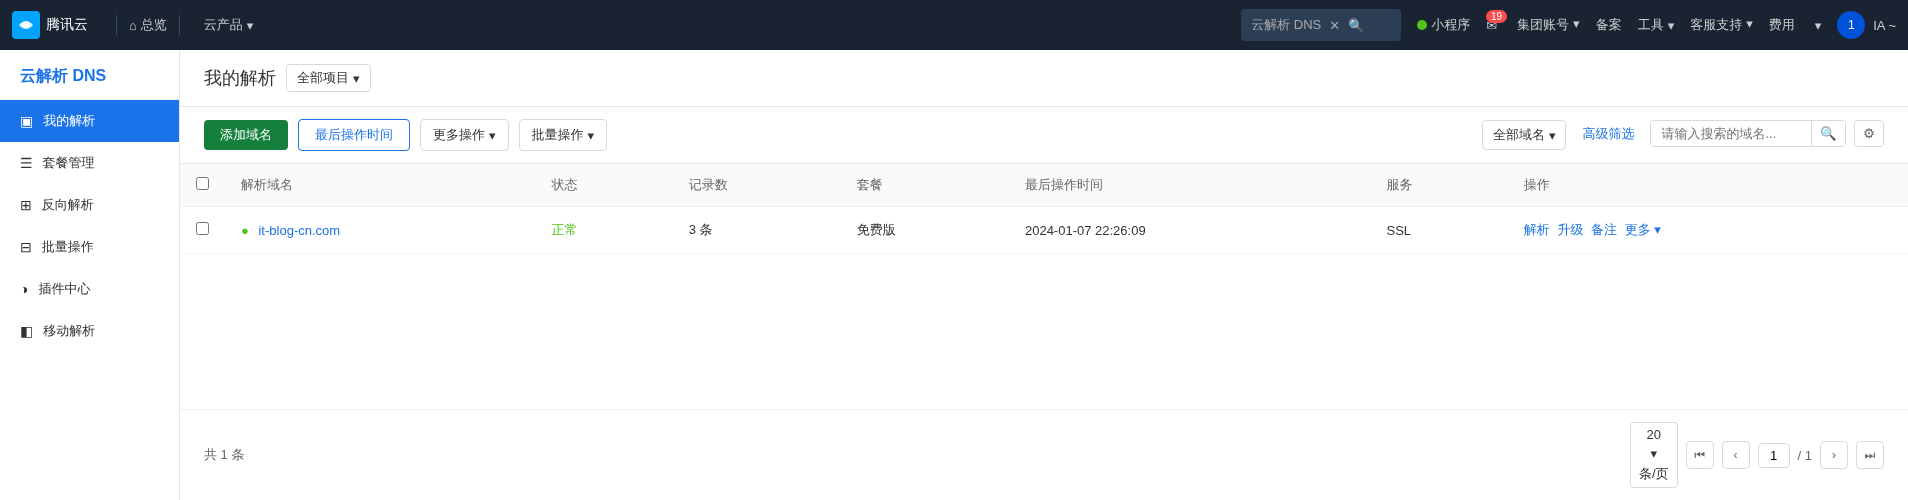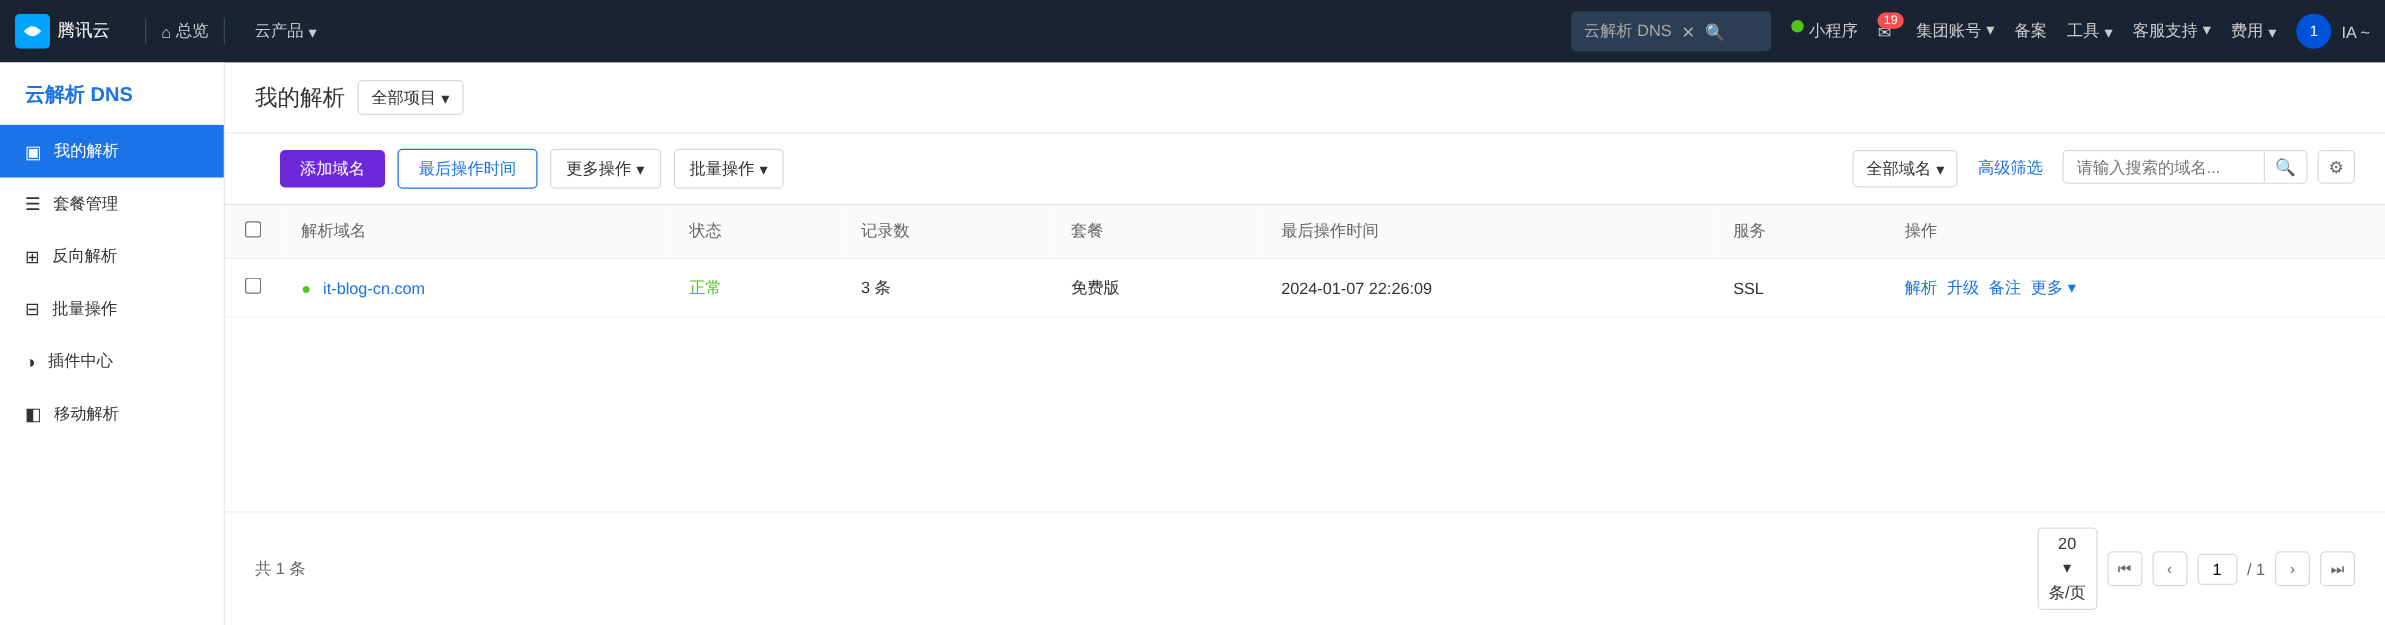--- a/index.html
+++ b/index.html
@@ -15,29 +15,29 @@
     .top-nav-divider { width: 1px; height: 20px; background: #3a4a5c; margin: 0 12px; }
     .top-nav-home { display: flex; align-items: center; gap: 4px; color: #ccc; font-size: 13px; cursor: pointer; }
     .top-nav-cloud { display: flex; align-items: center; gap: 4px; color: #ccc; font-size: 13px; cursor: pointer; margin-left: 12px; }
     .search-box {
       display: flex; align-items: center; background: #2c3e54; border-radius: 4px;
       padding: 4px 10px; gap: 8px; min-width: 160px; margin-left: auto; height: 32px;
     }
     .search-box span { color: #aaa; font-size: 13px; }
     .search-close { color: #888; cursor: pointer; font-size: 14px; }
     .search-icon-btn { color: #aaa; cursor: pointer; }
-    .top-nav-mini-app { display: flex; gap: 4px; color: #ccc; font-size: 13px; margin-left: 16px; cursor: pointer; }
+    .top-nav-mini-app { display: flex; align-items: center; gap: 4px; color: #ccc; font-size: 13px; margin-left: 16px; cursor: pointer; }
     .green-dot { width: 10px; height: 10px; background: #52c41a; border-radius: 50%; display: inline-block; }
     .top-nav-msg { display: flex; align-items: center; gap: 4px; color: #ccc; font-size: 13px; margin-left: 16px; cursor: pointer; position: relative; }
     .badge { position: absolute; top: -8px; right: -10px; background: #ff4d4f; color: #fff; border-radius: 10px; padding: 1px 5px; font-size: 10px; }
     .top-nav-group { display: flex; align-items: flex-start; gap: 4px; color: #ccc; font-size: 13px; margin-left: 20px; cursor: pointer; }
     .top-nav-beian { color: #ccc; font-size: 13px; margin-left: 16px; cursor: pointer; }
     .top-nav-tools { display: flex; align-items: center; gap: 4px; color: #ccc; font-size: 13px; margin-left: 16px; cursor: pointer; }
     .top-nav-support { display: flex; gap: 4px; color: #ccc; font-size: 13px; margin-left: 16px; cursor: pointer; }
-    .top-nav-cost { display: flex; align-items: center; gap: 4px; color: #ccc; font-size: 13px; margin-left: 16px; cursor: pointer; }
+    .top-nav-cost { display: flex; align-items: center; gap: 20px; color: #ccc; font-size: 13px; margin-left: 16px; cursor: pointer; }
     .top-nav-user { width: 28px; height: 28px; background: #0052d9; border-radius: 50%; display: flex; align-items: center; justify-content: center; color: #fff; font-size: 12px; margin-left: 16px; cursor: pointer; }
     .ia-text { color: #ccc; font-size: 13px; margin-left: 8px; cursor: pointer; }
 
     
     .layout { display: flex; height: calc(100vh - 50px); min-height: 450px; }
 
     
     .sidebar { width: 180px; background: #fff; border-right: 1px solid #e8e8e8; flex-shrink: 0; padding-top: 0; }
     .sidebar-title { padding: 16px 20px 12px; font-size: 16px; font-weight: bold; color: #1a73e8; border-bottom: 1px solid #f0f0f0; }
     .sidebar-item {
@@ -56,21 +56,21 @@
     .main-header-left { display: flex; align-items: center; gap: 10px; }
     .main-title { font-size: 18px; font-weight: 500; color: #333; }
     .project-selector { display: flex; align-items: center; gap: 4px; border: 1px solid #d9d9d9; border-radius: 4px; padding: 4px 10px; cursor: pointer; font-size: 13px; color: #333; }
     .main-header-right { display: flex; align-items: center; gap: 12px; }
     .btn-outline { background: #fff; color: #333; border: 1px solid #d9d9d9; border-radius: 4px; padding: 7px 16px; font-size: 13px; cursor: pointer; }
     .btn-help { background: #fff; color: #333; border: 1px solid #d9d9d9; border-radius: 4px; padding: 7px 12px; font-size: 13px; cursor: pointer; display: flex; align-items: center; gap: 4px; }
     .btn-get-support { background: #1a73e8; color: #fff; border: none; border-radius: 20px; padding: 7px 16px; font-size: 13px; cursor: pointer; display: flex; align-items: center; gap: 4px; }
 
     
     .toolbar { background: #fff; padding: 12px 24px; display: flex; align-items: center; gap: 10px; border-bottom: 1px solid #e8e8e8; }
-    .btn-add { background: #6d28d9; color: #fff; border: none; border-radius: 4px; padding: 6px 16px; font-size: 13px; cursor: pointer; margin-left: 20px; }
+    .btn-add { background: #15803d; color: #fff; border: none; border-radius: 4px; padding: 6px 16px; font-size: 13px; cursor: pointer; }
     .btn-activate { background: #fff; color: #1a73e8; border: 1px solid #1a73e8; border-radius: 4px; padding: 6px 16px; font-size: 13px; cursor: pointer; }
     .btn-more { background: #fff; color: #333; border: 1px solid #d9d9d9; border-radius: 4px; padding: 6px 12px; font-size: 13px; cursor: pointer; display: flex; align-items: center; gap: 4px; }
     .btn-batch { background: #fff; color: #333; border: 1px solid #d9d9d9; border-radius: 4px; padding: 6px 12px; font-size: 13px; cursor: pointer; display: flex; align-items: center; gap: 4px; }
     .toolbar-right { margin-left: auto; display: flex; align-items: flex-start; gap: 8px; }
     .domain-filter { display: flex; align-items: center; gap: 4px; border: 1px solid #d9d9d9; border-radius: 4px; padding: 5px 10px; font-size: 13px; cursor: pointer; background: #fff; }
     .advanced-filter { color: #1a73e8; font-size: 13px; cursor: pointer; padding: 5px 8px; }
     .search-input-box { display: flex; align-items: center; border: 1px solid #d9d9d9; border-radius: 4px; overflow: hidden; }
     .search-input-box input { border: none; outline: none; padding: 5px 10px; font-size: 13px; width: 160px; color: #999; }
     .search-input-box .search-btn { border: none; background: #fff; padding: 5px 8px; cursor: pointer; color: #666; border-left: 1px solid #d9d9d9; }
     .settings-btn { border: 1px solid #d9d9d9; border-radius: 4px; padding: 5px 8px; cursor: pointer; background: #fff; color: #666; }

